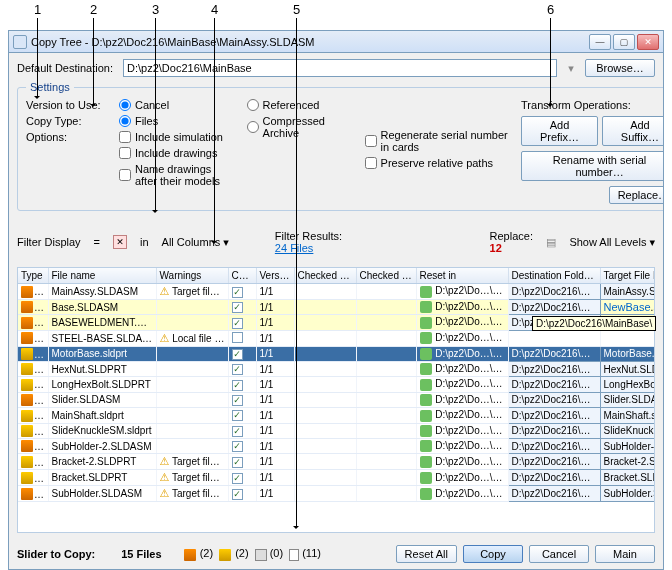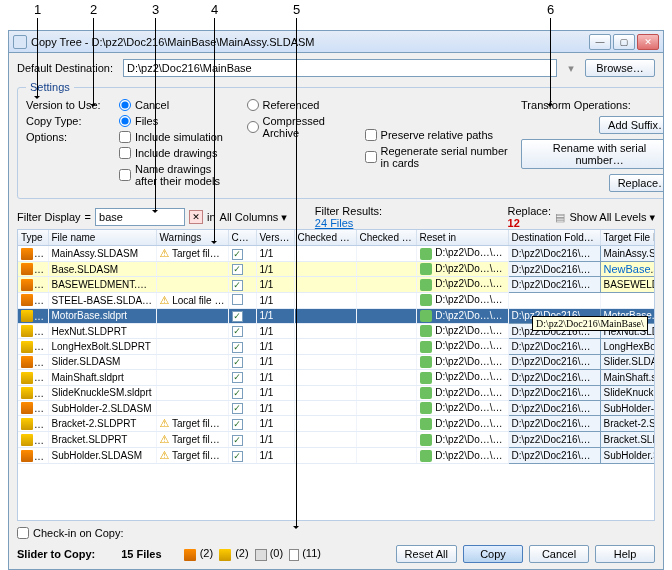--- a/index.html
+++ b/index.html
@@ -20,21 +20,21 @@
 .lbl { width: 100px; }
 input[type=text], select { border: 1px solid #7b9ebd; background: #fff; height: 18px; padding: 0 3px; font-size: 11px; }
 .btn { border: 1px solid #7b9ebd; background: linear-gradient(#fff,#e4ecf7); padding: 2px 8px; border-radius: 2px; min-width: 60px; text-align: center; cursor: pointer; }
 .btn.blue { background: linear-gradient(#e4f0ff,#b8d4f0); border-color: #4a7ebd; }
 fieldset { border: 1px solid #b9cee4; border-radius: 3px; padding: 6px 8px; margin-bottom: 6px; }
 legend { color: #15428b; font-weight: normal; padding: 0 4px; }
 .settings-grid { display: flex; gap: 12px; }
 .col { display: flex; flex-direction: column; gap: 4px; }
 .radio, .check { display: flex; align-items: center; gap: 4px; }
 .radio input, .check input { width: 12px; height: 12px; }
-.filterbar { display: flex; align-items: center; gap: 4px; margin: 0 0; flex-wrap: nowrap; }
+.filterbar { display: flex; align-items: center; gap: 13px; margin: 13px 0; flex-wrap: nowrap; }
 .filterbar .spacer { flex: 1; }
 .filterinput { width: 90px; background: #ffe0e0; border: 1px solid #c08080; }
 .filterresults a { color: #0066cc; text-decoration: underline; }
 .warncount { color: #cc0000; font-weight: bold; }
 .table-wrap { flex: 1; overflow: auto; border: 1px solid #b9cee4; background: #fff; }
 table { width: 100%; border-collapse: collapse; table-layout: fixed; }
 th { background: linear-gradient(#f9fbfe,#e4ecf7); border-bottom: 1px solid #b9cee4; border-right: 1px solid #d4e0ee; text-align: left; padding: 2px 3px; font-weight: normal; color: #000; overflow: hidden; white-space: nowrap; text-overflow: ellipsis; font-size: 10px; }
 td { border-bottom: 1px solid #e4ecf7; border-right: 1px solid #f0f4fa; padding: 1px 3px; overflow: hidden; white-space: nowrap; text-overflow: ellipsis; background: #fff; font-size: 10px; }
 tr.hl td { background: #ffffcc; margin-left: 28px; }
 tr.sel td { background: #3a6ea5; color: #fff; }
@@ -126,42 +126,42 @@
               <span>Referenced</span>
             </label>
           <label class="radio">
               <input type="radio" style="">
               <span>Compressed Archive</span>
             </label>
         </div>
         <div class="col" style="width:150px;padding-top:30px">
           <label class="check">
               <input type="checkbox" style="">
+              <span>Regenerate serial number in cards</span>
+            </label>
+          <label class="check">
+              <input type="checkbox" style="">
               <span>Preserve relative paths</span>
-            </label>
-          <label class="check">
-              <input type="checkbox" style="">
-              <span>Regenerate serial number in cards</span>
             </label>
         </div>
         <div class="col" style="margin-left:auto;align-items:flex-end;gap:5px">
           <span style="align-self:flex-start">Transform Operations:</span>
           <div style="display:flex;gap:4px">
+            <button class="btn">Add Prefix…</button>
             <button class="btn">Add Suffix…</button>
           </div>
           <button class="btn" style="min-width:140px">Rename with serial number…</button>
           <button class="btn">Replace…</button>
         </div>
       </div>
     </fieldset>
 
     <div class="filterbar">
       <span>Filter Display</span>
       <span>=</span>
-      <input type="text" class="filterinput" value="base" style="">
       <span style="width:14px;height:14px;border:1px solid #c08080;background:#ffe0e0;text-align:center;line-height:12px;font-size:9px">✕</span>
       <span>in</span>
       <span><span>All Columns</span> ▾</span>
       <span style="width:20px"></span>
       <div>
         <div>Filter Results:</div>
         <div class="filterresults"><a href="#">24 Files</a></div>
       </div>
       <span class="spacer"></span>
       <div>
@@ -367,34 +367,30 @@
               <td></td>
               <td><span class="ficon fi-green"></span> D:\pz2\Do…\MainBase</td>
               <td class="dest-cell">D:\pz2\Doc216\Mai…</td>
               <td class="tgt-cell">SubHolder.SLDASM</td>
             </tr>
           </tbody>
       </table>
     </div>
 
     <div class="footer">
-      <label class="check">
-          <input type="checkbox" style="">
-          <span>Check-in on Copy:</span>
-        </label>
       <div class="bottombar">
         <span style="font-weight:bold">Slider to Copy:</span>
         <span style="margin-left:20px;font-weight:bold">15 Files</span>
         <span style="margin-left:16px"><span class="ficon fi-asm"></span> <span>(2)</span></span>
         <span><span class="ficon fi-prt"></span> <span>(2)</span></span>
         <span><span style="display:inline-block;width:12px;height:12px;border:1px solid #888;background:#ddd;vertical-align:middle"></span> <span>(0)</span></span>
         <span><span style="display:inline-block;width:10px;height:12px;border:1px solid #888;background:#fff;vertical-align:middle"></span> <span>(11)</span></span>
         <span class="spacer"></span>
         <button class="btn">Reset All</button>
         <button class="btn blue">Copy</button>
         <button class="btn">Cancel</button>
-        <button class="btn">Help</button>
+        <button class="btn">Main</button>
       </div>
     </div>
   </div>
 </div>
 
-<div class="tooltip" style="left: 532px; top: 316px; font-family: Liberation Serif, serif;">D:\pz2\Doc216\MainBase\</div>
+<div class="tooltip" style="left: 532px; top: 316px;">D:\pz2\Doc216\MainBase\</div>
 
 </body></html>

